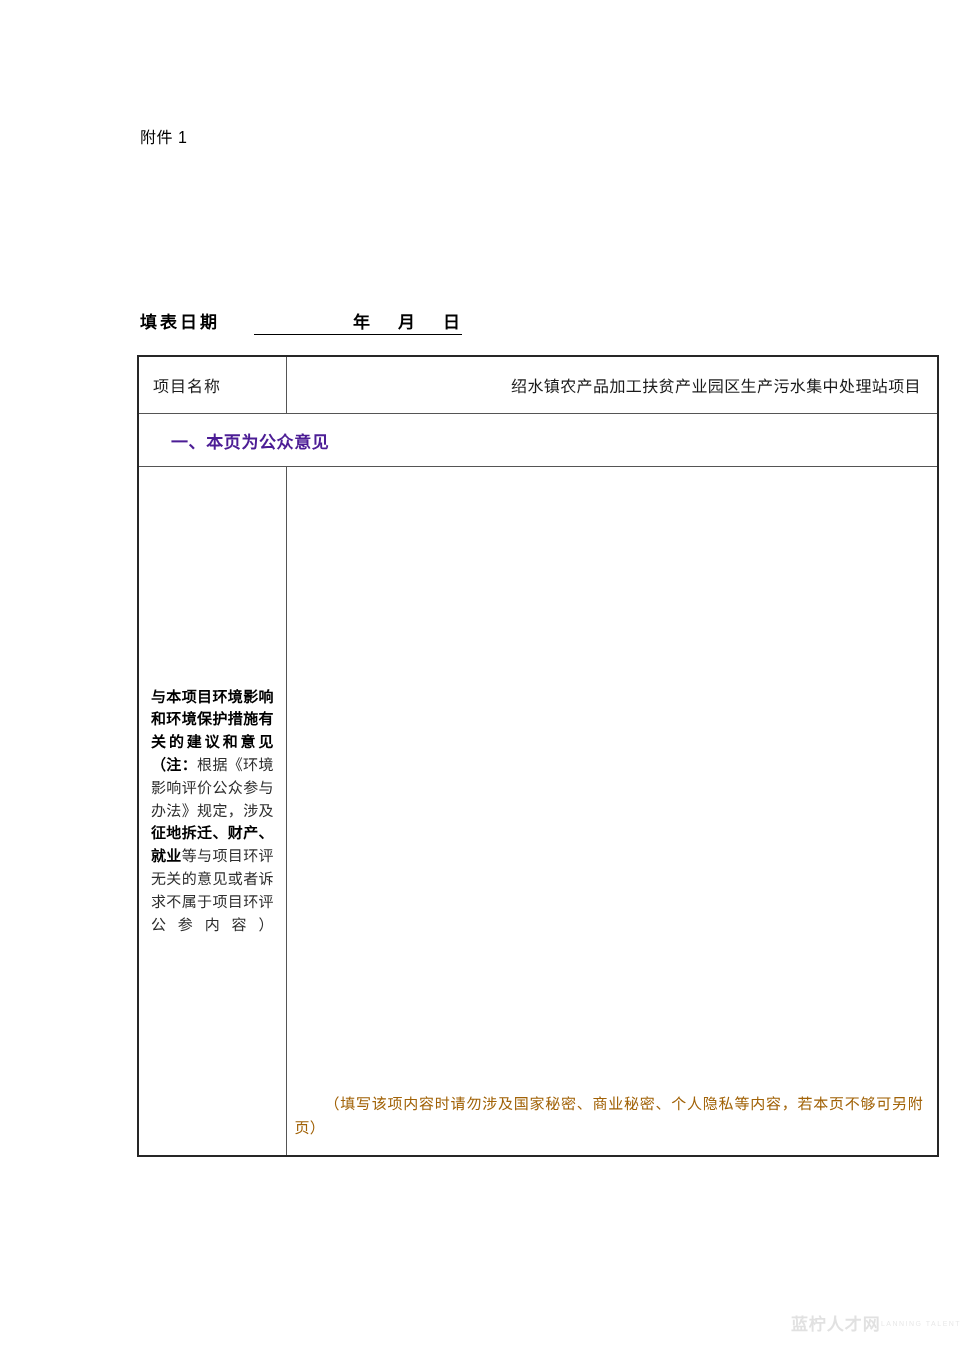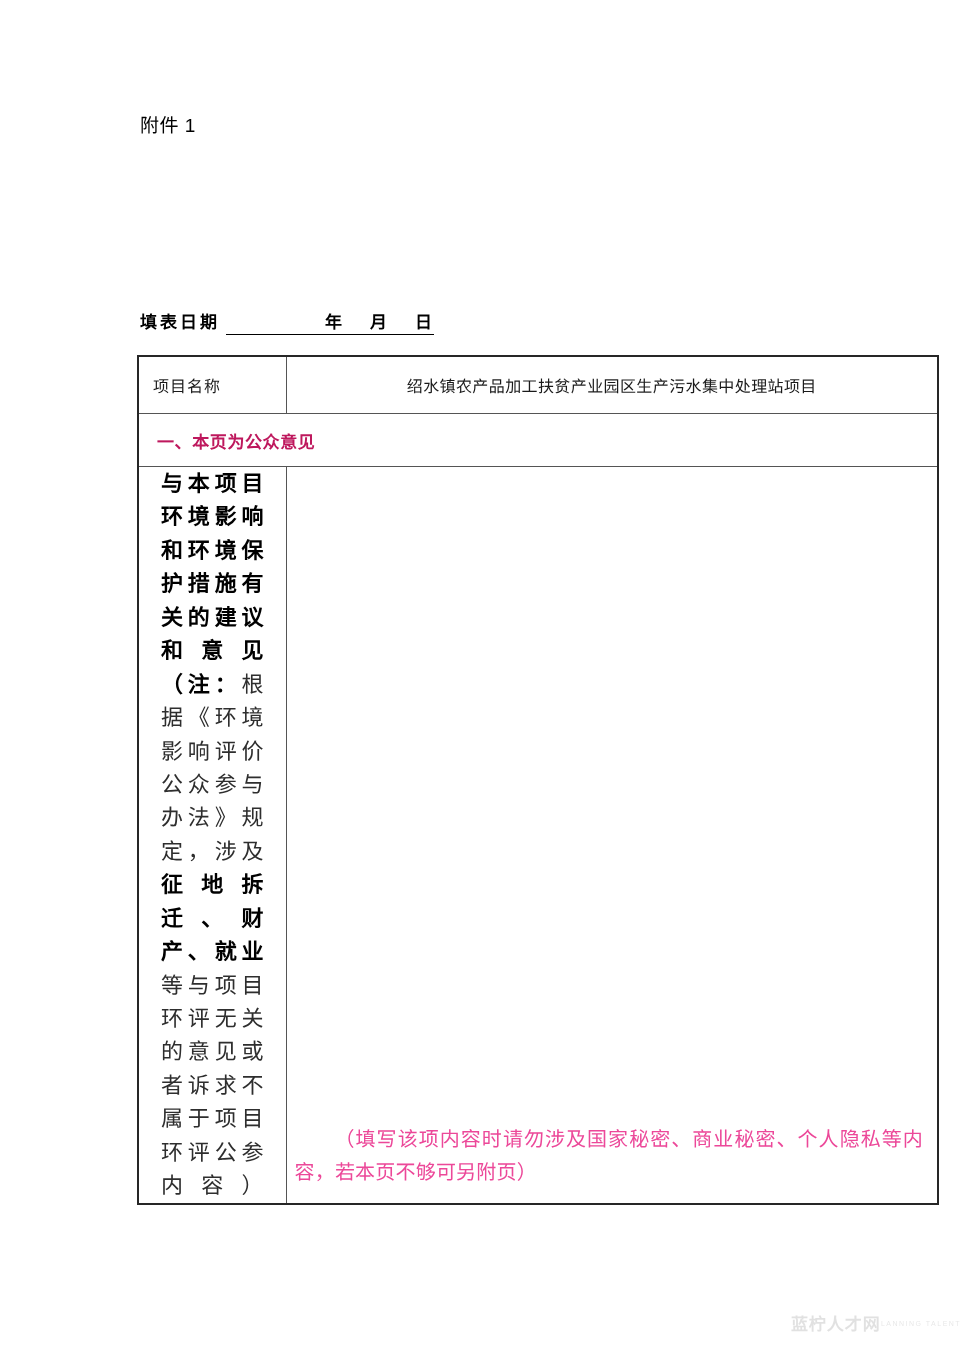--- a/index.html
+++ b/index.html
@@ -20,23 +20,23 @@
   .page {
     position: absolute;
     inset: 0;
     background: #ffffff;
   }
 
   
   .attachment-label {
     position: absolute;
     left: 140px;
-    top: 110px;
-    font-family: "Liberation Sans", "DejaVu Sans", sans-serif;
-    font-size: 19px;
+    top: 124px;
+    font-family: "Liberation Sans", "DejaVu Sans", sans-serif;
+    font-size: 16px;
     font-weight: 400;
     letter-spacing: 0.5px;
     color: #000000;
     white-space: nowrap;
   }
 
   
   .doc-title {
     position: absolute;
     left: 0;
@@ -55,20 +55,21 @@
     position: absolute;
     left: 140px;
     top: 308px;
     display: flex;
     align-items: flex-end;
     font-family: "Liberation Serif", "DejaVu Serif", serif;
     font-size: 17px;
     font-weight: 700;
     color: #000000;
     white-space: nowrap;
+    gap: 28px;
   }
   .date-label {
     letter-spacing: 3px;
     padding-bottom: 2px;
   }
   .date-blank {
     position: relative;
     width: 208px;
     margin-left: 6px;
     border-bottom: 1.6px solid #000;
@@ -111,47 +112,47 @@
   .label-text {
     font-family: "Liberation Serif", "DejaVu Serif", serif;
     font-size: 16px;
     color: #1a1a1a;
     letter-spacing: 1px;
   }
 
   .row-project td { height: 56px; }
 
   .project-value {
-    text-align: center;
+    text-align: right;
     font-family: "Liberation Serif", "DejaVu Serif", serif;
     font-size: 16px;
     letter-spacing: 0.4px;
     color: #1a1a1a;
     padding: 0 16px;
   }
 
   .row-section td { height: 52px; }
   .section-heading {
     font-family: "Liberation Sans", "DejaVu Sans", sans-serif;
     font-size: 17px;
     font-weight: 700;
-    color: #be185d;
+    color: #4c1d95;
     letter-spacing: 0.6px;
-    padding: 0 18px;
+    padding: 0 32px;
   }
 
   
   .row-opinion td { height: 688px; vertical-align: middle; }
 
   .opinion-label {
-    padding: 0 22px;
+    padding: 0 12px;
     text-align: justify;
     text-align-last: justify;
     line-height: 1.52;
-    font-size: 22px;
+    font-size: 15px;
     color: #2e2e2e;
     font-family: "Liberation Serif", "DejaVu Serif", serif;
   }
   .opinion-label .em {
     font-family: "Liberation Sans", "DejaVu Sans", sans-serif;
     font-weight: 700;
     color: #000;
   }
 
   .opinion-body {
@@ -161,23 +162,23 @@
   }
   .opinion-note-wrap {
     position: absolute;
     left: 0;
     right: 0;
     bottom: 14px;
     padding: 0 14px 0 8px;
   }
   .opinion-note {
     font-family: "Liberation Serif", "DejaVu Serif", serif;
-    font-size: 20px;
+    font-size: 15px;
     line-height: 1.65;
-    color: #ec4899;
+    color: #a16207;
     text-indent: 2em;
     text-align: justify;
     letter-spacing: 0.2px;
   }
 
   .row-section2 td { height: 58px; }
 
   
   .watermark {
     position: absolute;

